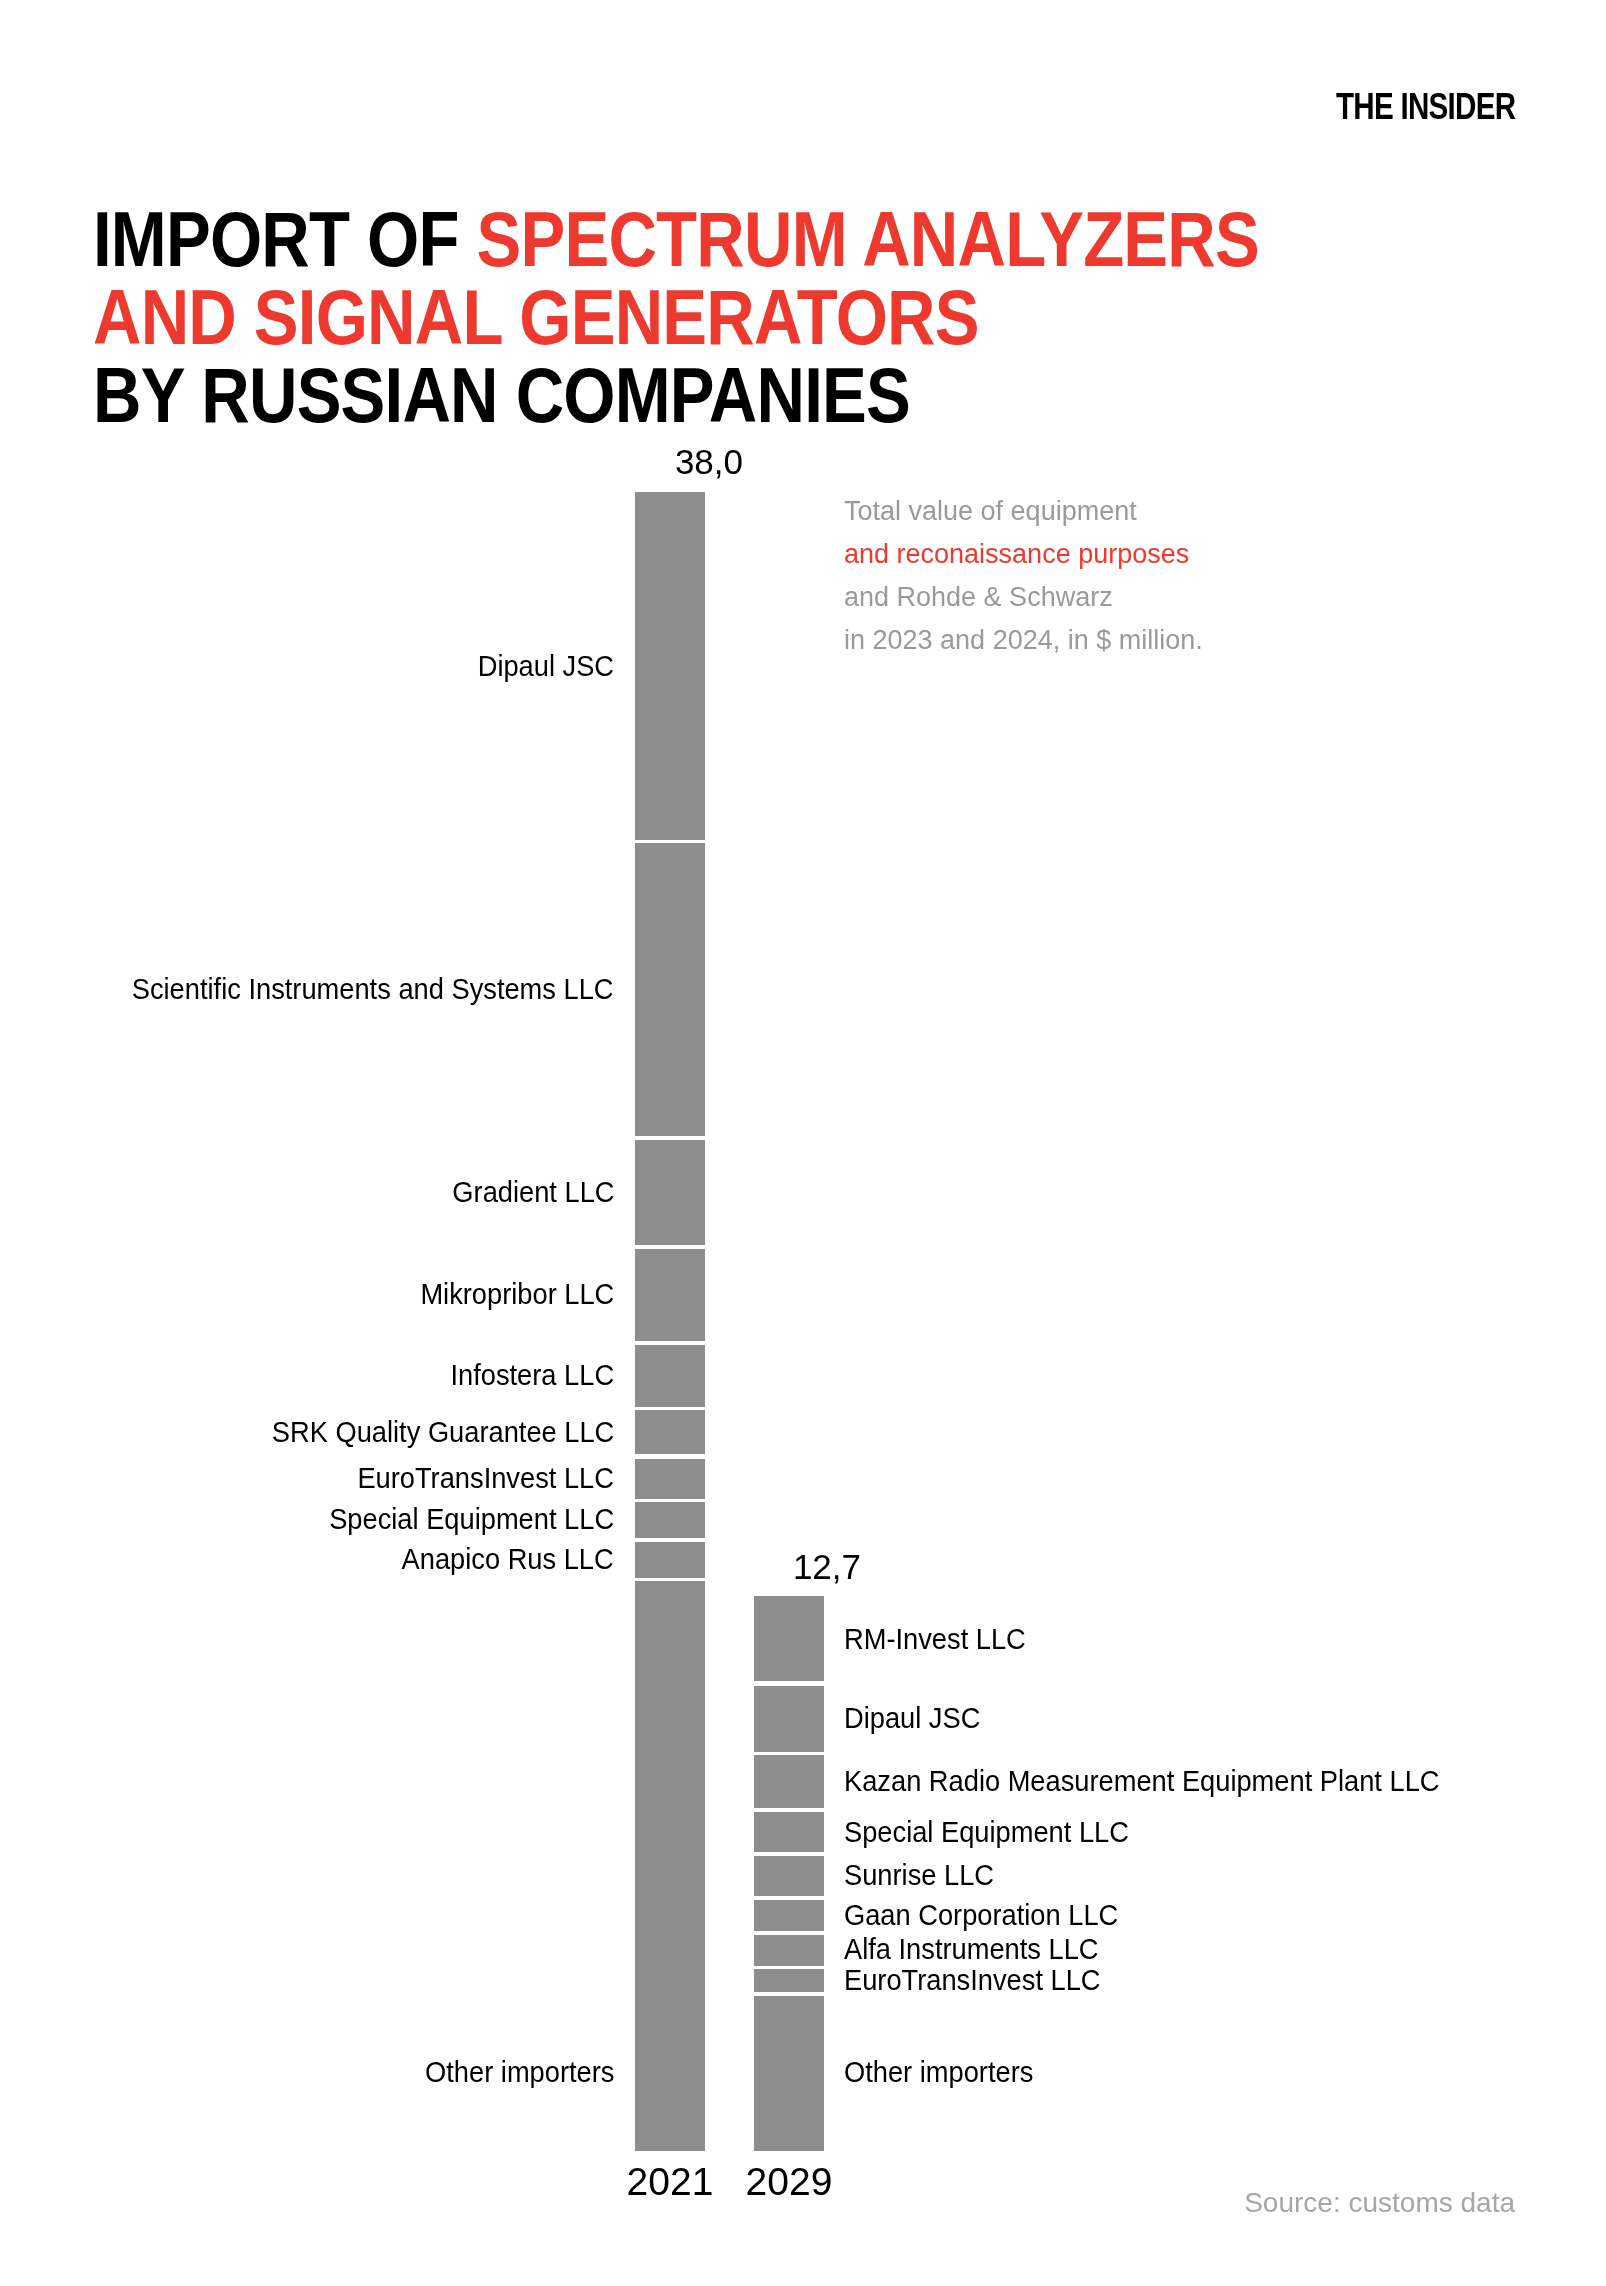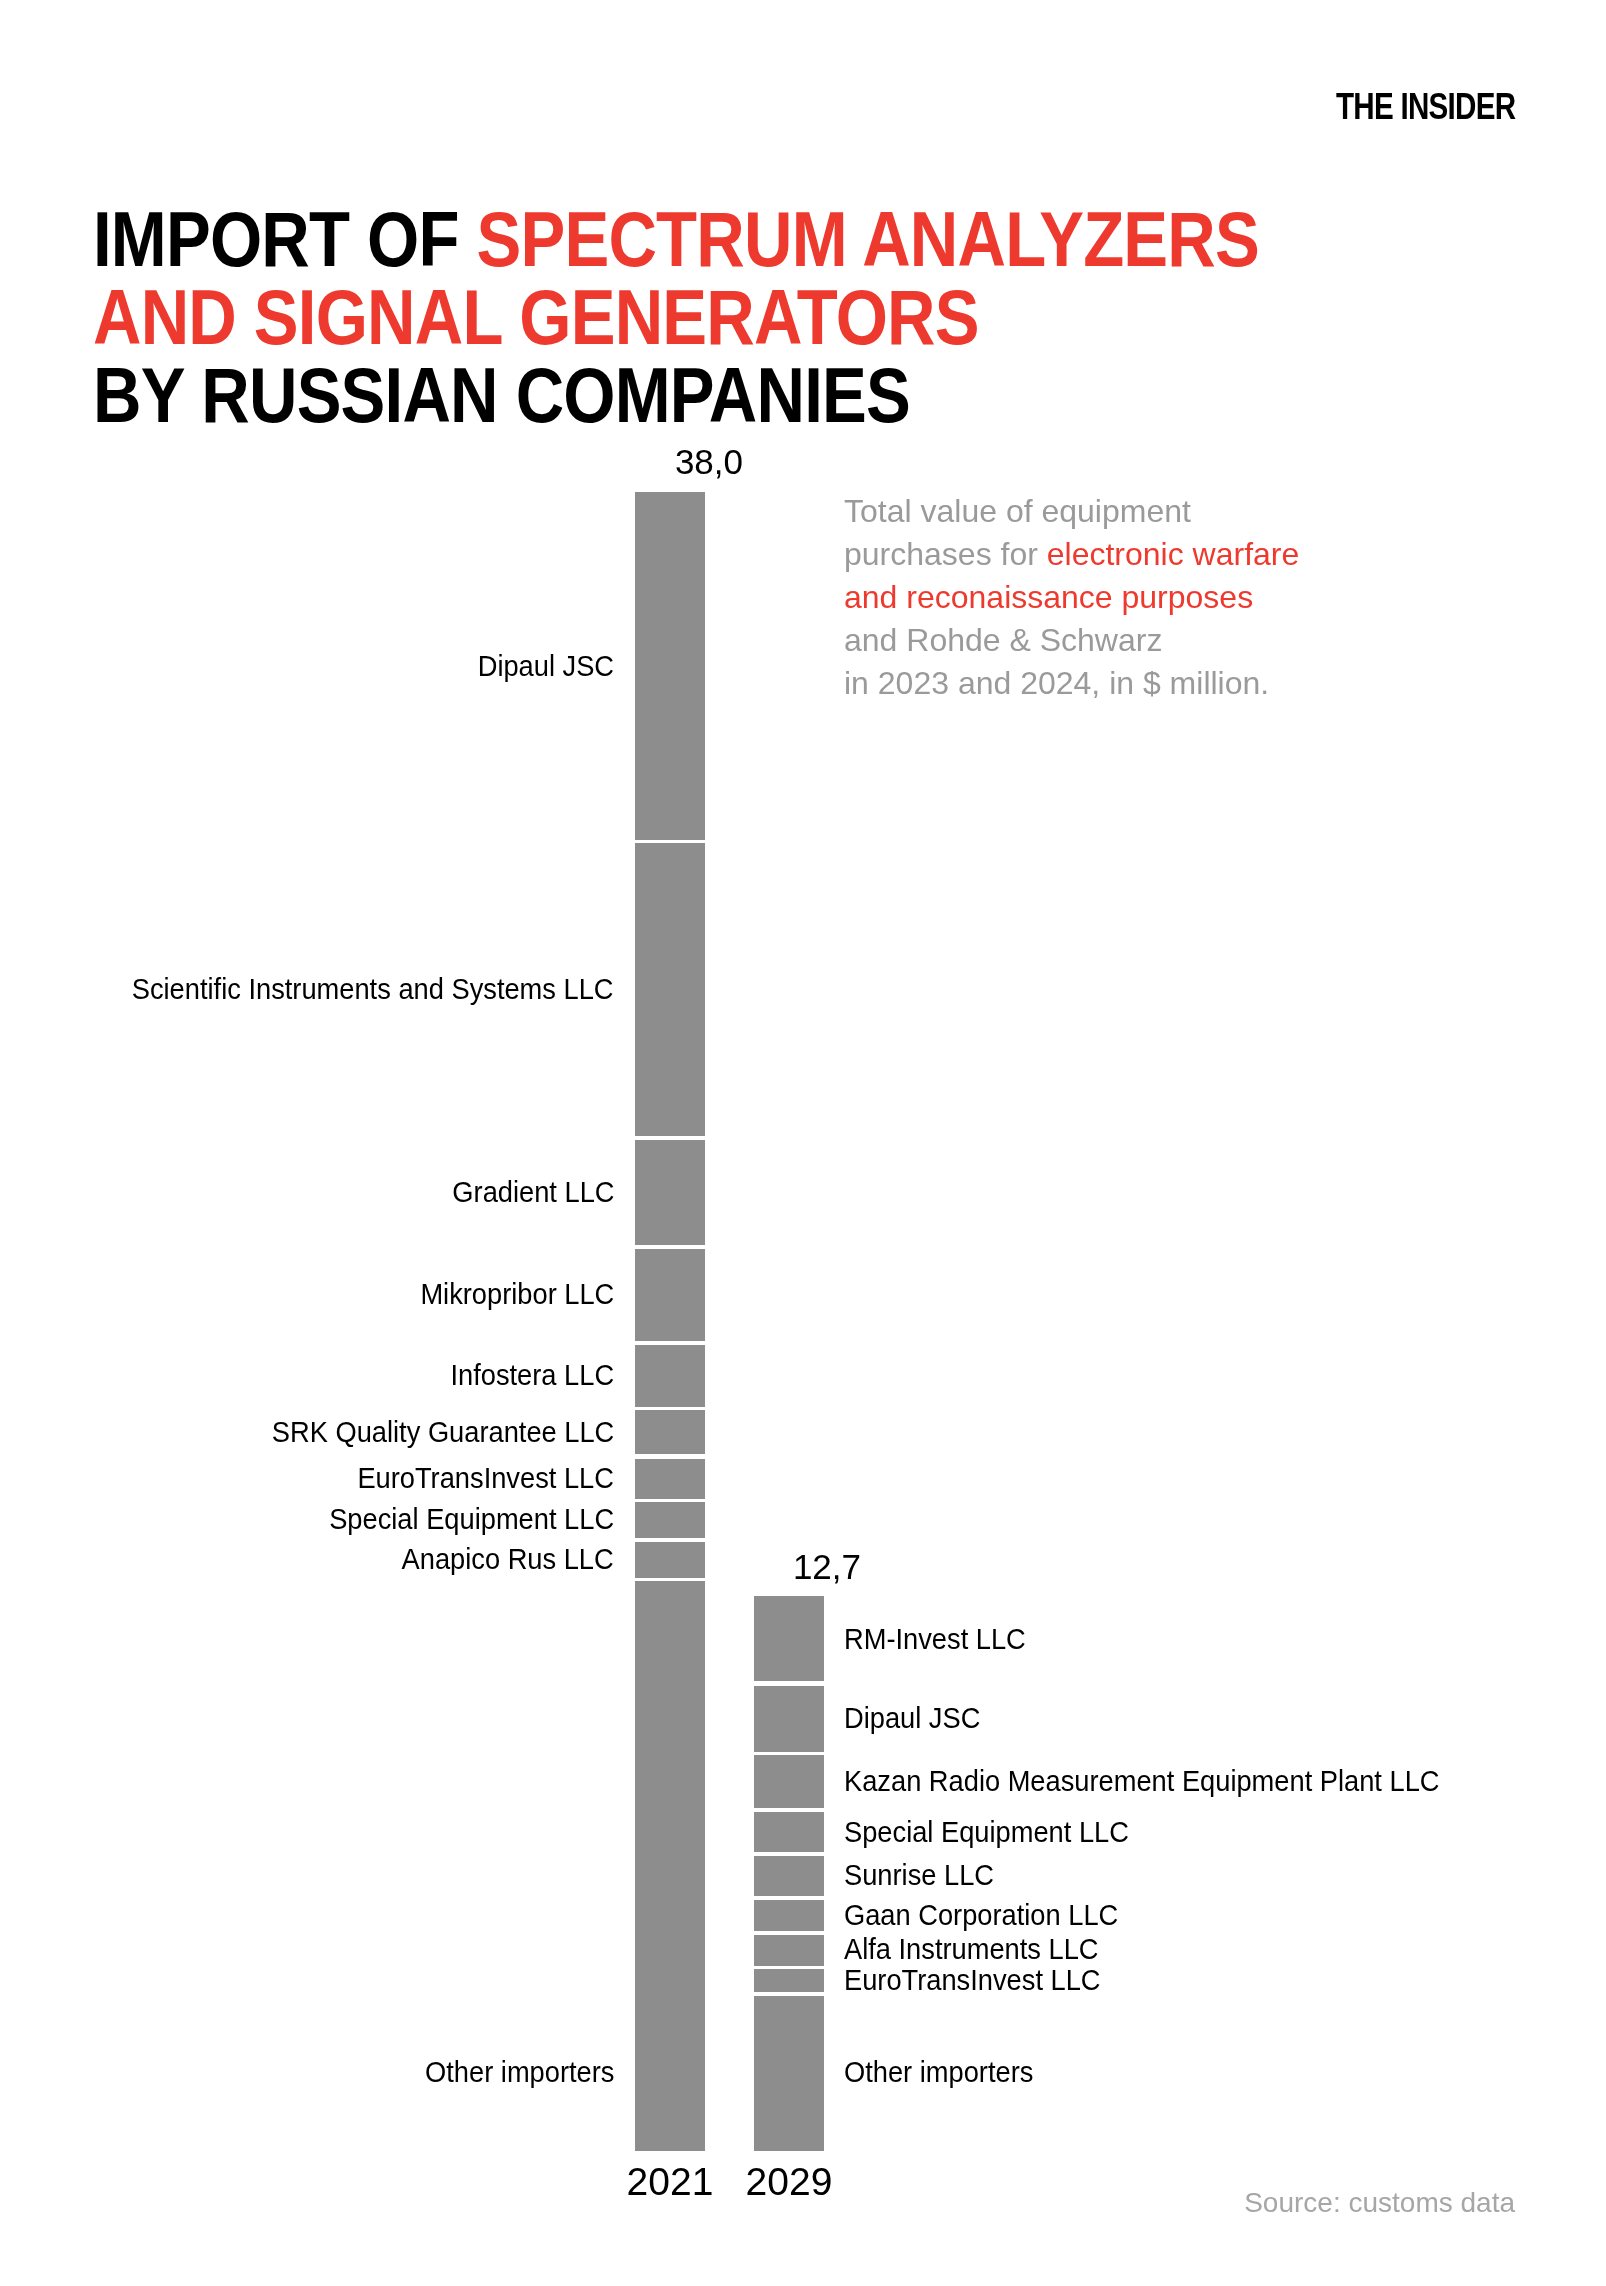--- a/index.html
+++ b/index.html
@@ -20,21 +20,21 @@
     transform:scaleX(0.80);transform-origin:100% 0;white-space:nowrap;
   }
   #title{
     position:absolute;left:93px;top:148px;
     font-size:78px;line-height:78px;font-weight:bold;letter-spacing:-0.9px;
     color:var(--black);transform:scaleX(0.86);transform-origin:0 0;white-space:nowrap;
   }
   #title .red{color:var(--red);}
   #description{
     position:absolute;left:844px;top:490px;
-    font-size:32px;line-height:43px;color:var(--desc-gray);white-space:nowrap;
+    font-size:27px;line-height:43px;color:var(--desc-gray);white-space:nowrap;
   }
   #description .red{color:var(--red);}
   .total-label{
     position:absolute;font-size:35px;color:var(--black);text-align:right;white-space:nowrap;
   }
   .year-label{
     position:absolute;font-size:39px;color:var(--black);text-align:center;white-space:nowrap;
   }
   .bar-seg{position:absolute;background:var(--bar);}
   .seg-label{
@@ -56,21 +56,20 @@
   <h1 id="title">
     <span>
       <span>IMPORT OF </span><span class="red">SPECTRUM ANALYZERS</span>
     </span><br>
     <span class="red">AND SIGNAL GENERATORS</span><br>
     <span>BY RUSSIAN COMPANIES</span>
   </h1>
 
   <div id="description">
       <div><span>Total value of equipment</span></div>
-      <div><span>purchases for </span><span class="red">electronic warfare</span></div>
       <div><span class="red">and reconaissance purposes</span></div>
       <div><span>and Rohde &amp; Schwarz</span></div>
       <div><span>in 2023 and 2024, in $ million.</span></div>
     </div>
 
   <div id="chart">
       <div class="total-label" style="left: 598px; width: 145px; top: 442px;">38,0</div>
       <div class="year-label" style="left: 596px; width: 148px; top: 2160px;">2021</div>
       <div class="bar-seg" style="left: 635px; width: 70px; top: 492px; height: 348px;"></div>
       <div class="seg-label left" style="top: 650px; right: 993px;">Dipaul JSC</div>

